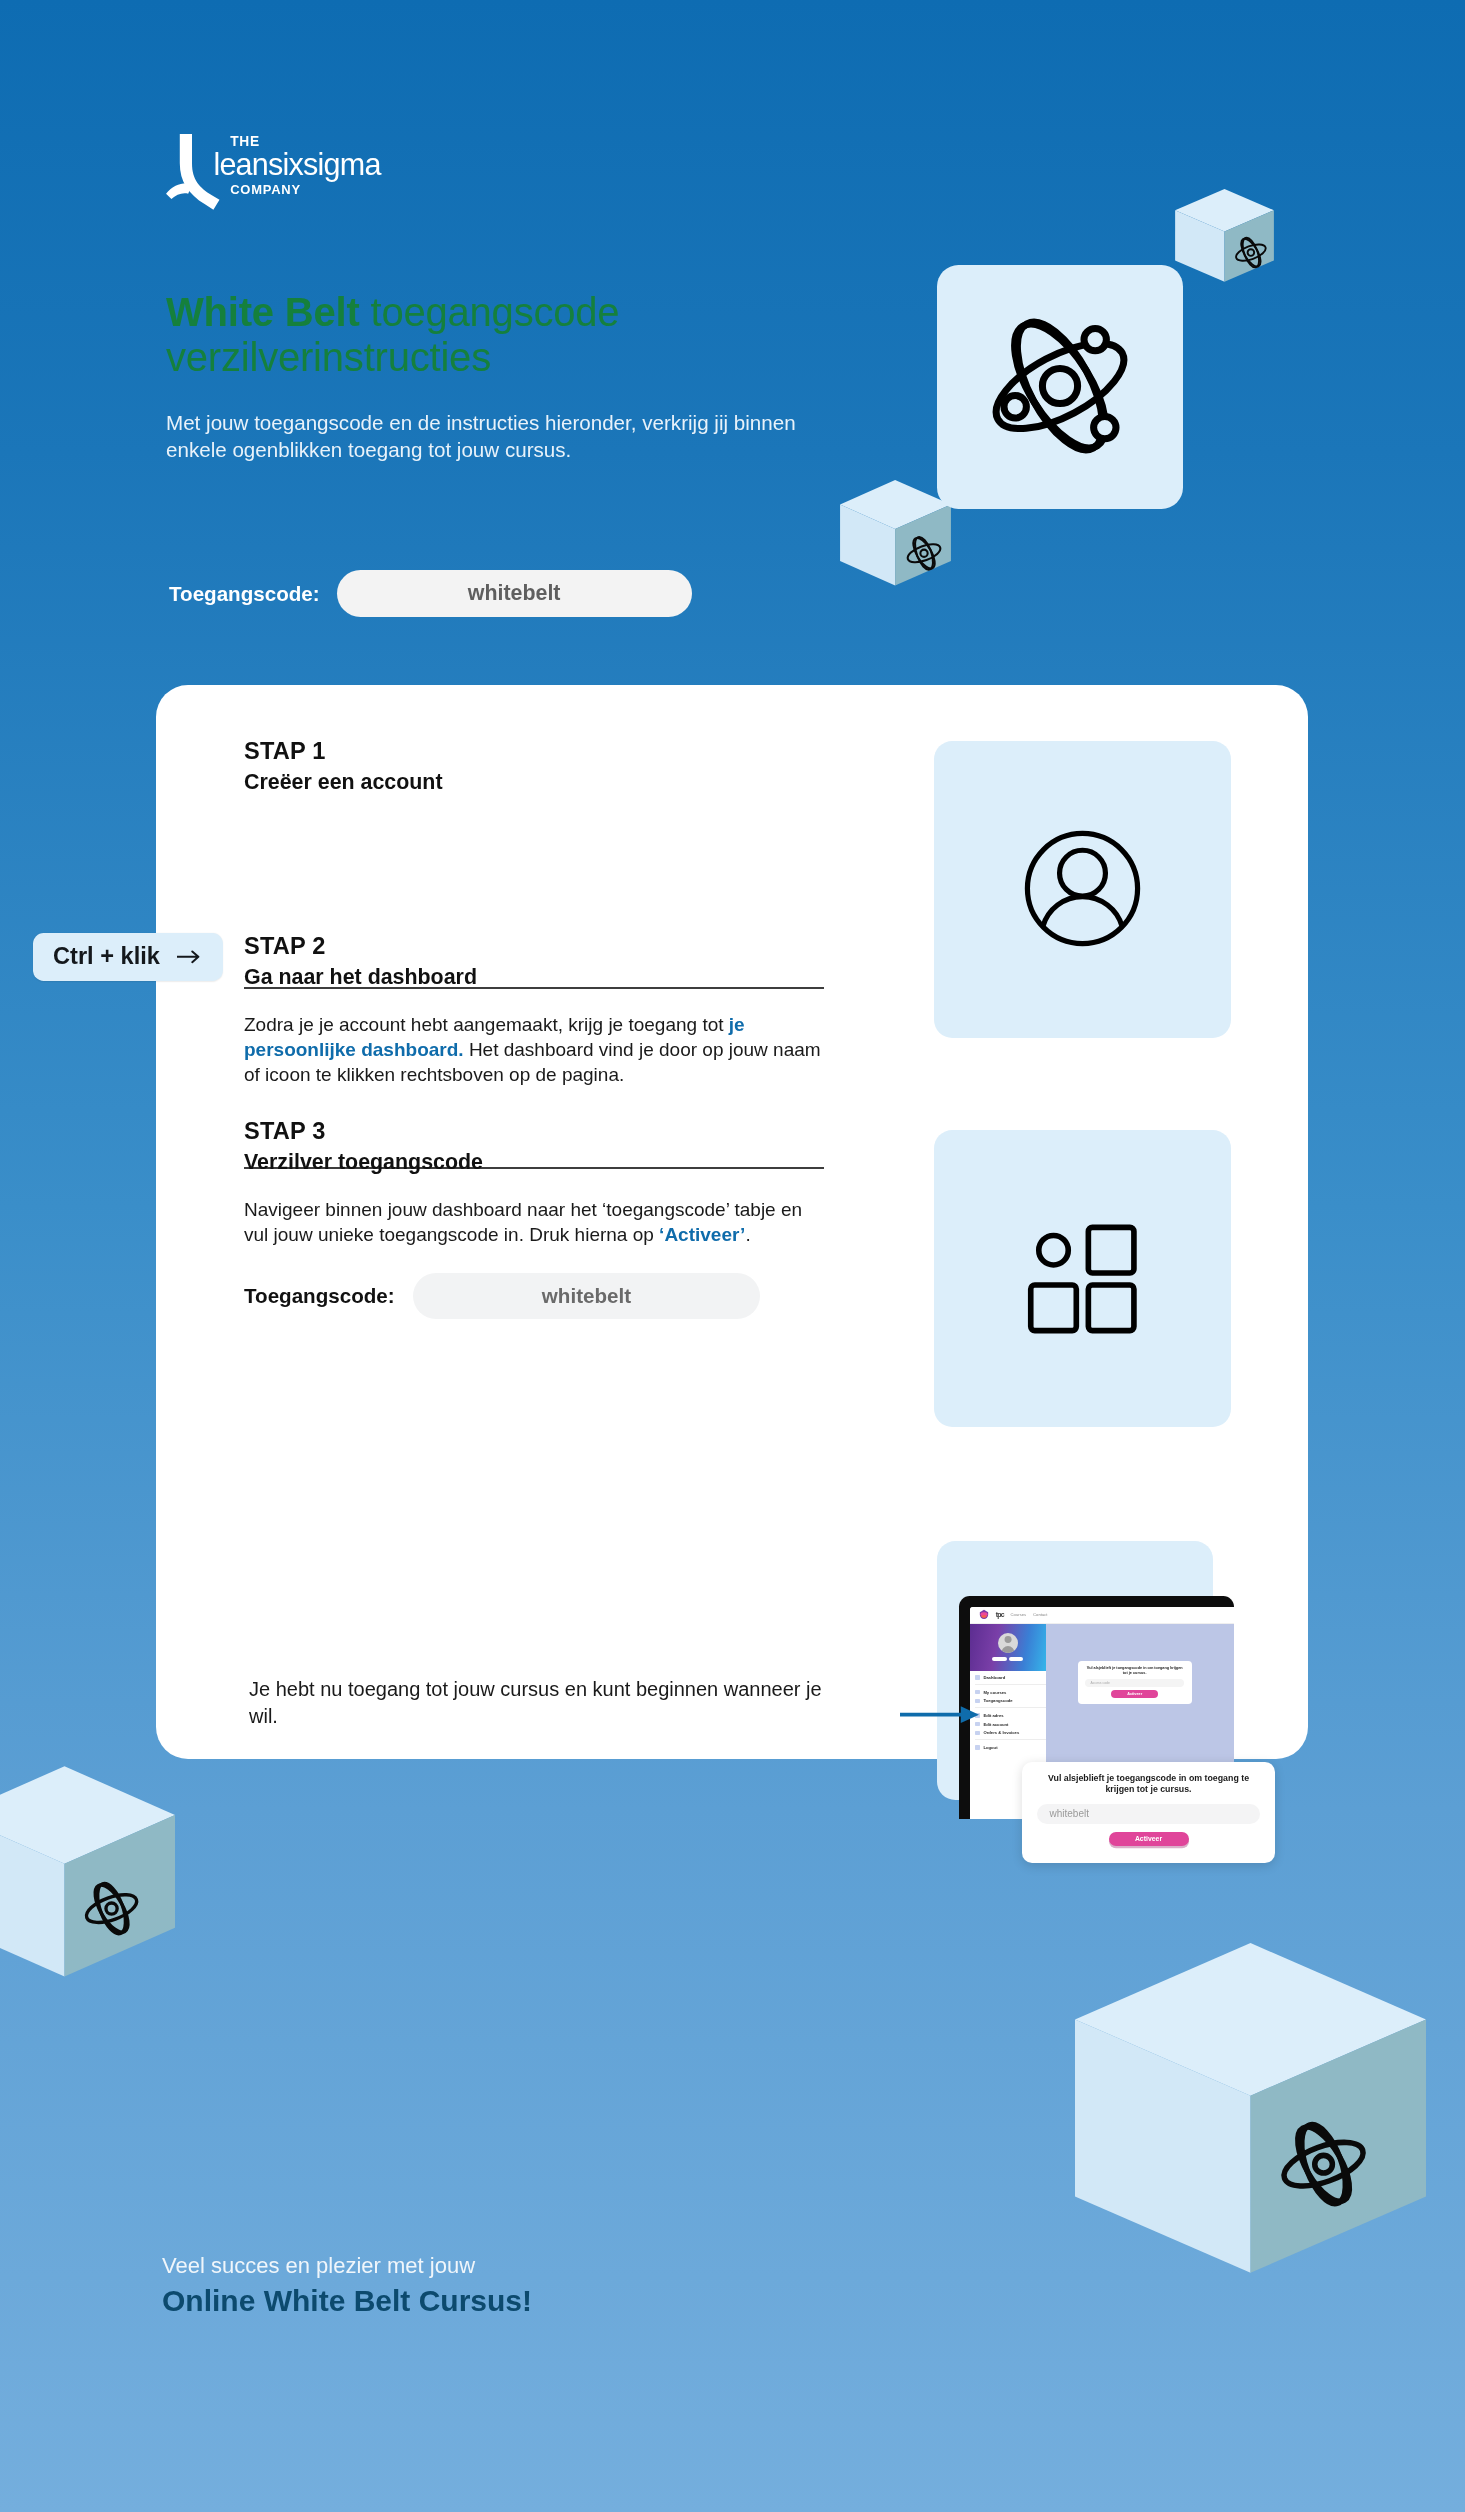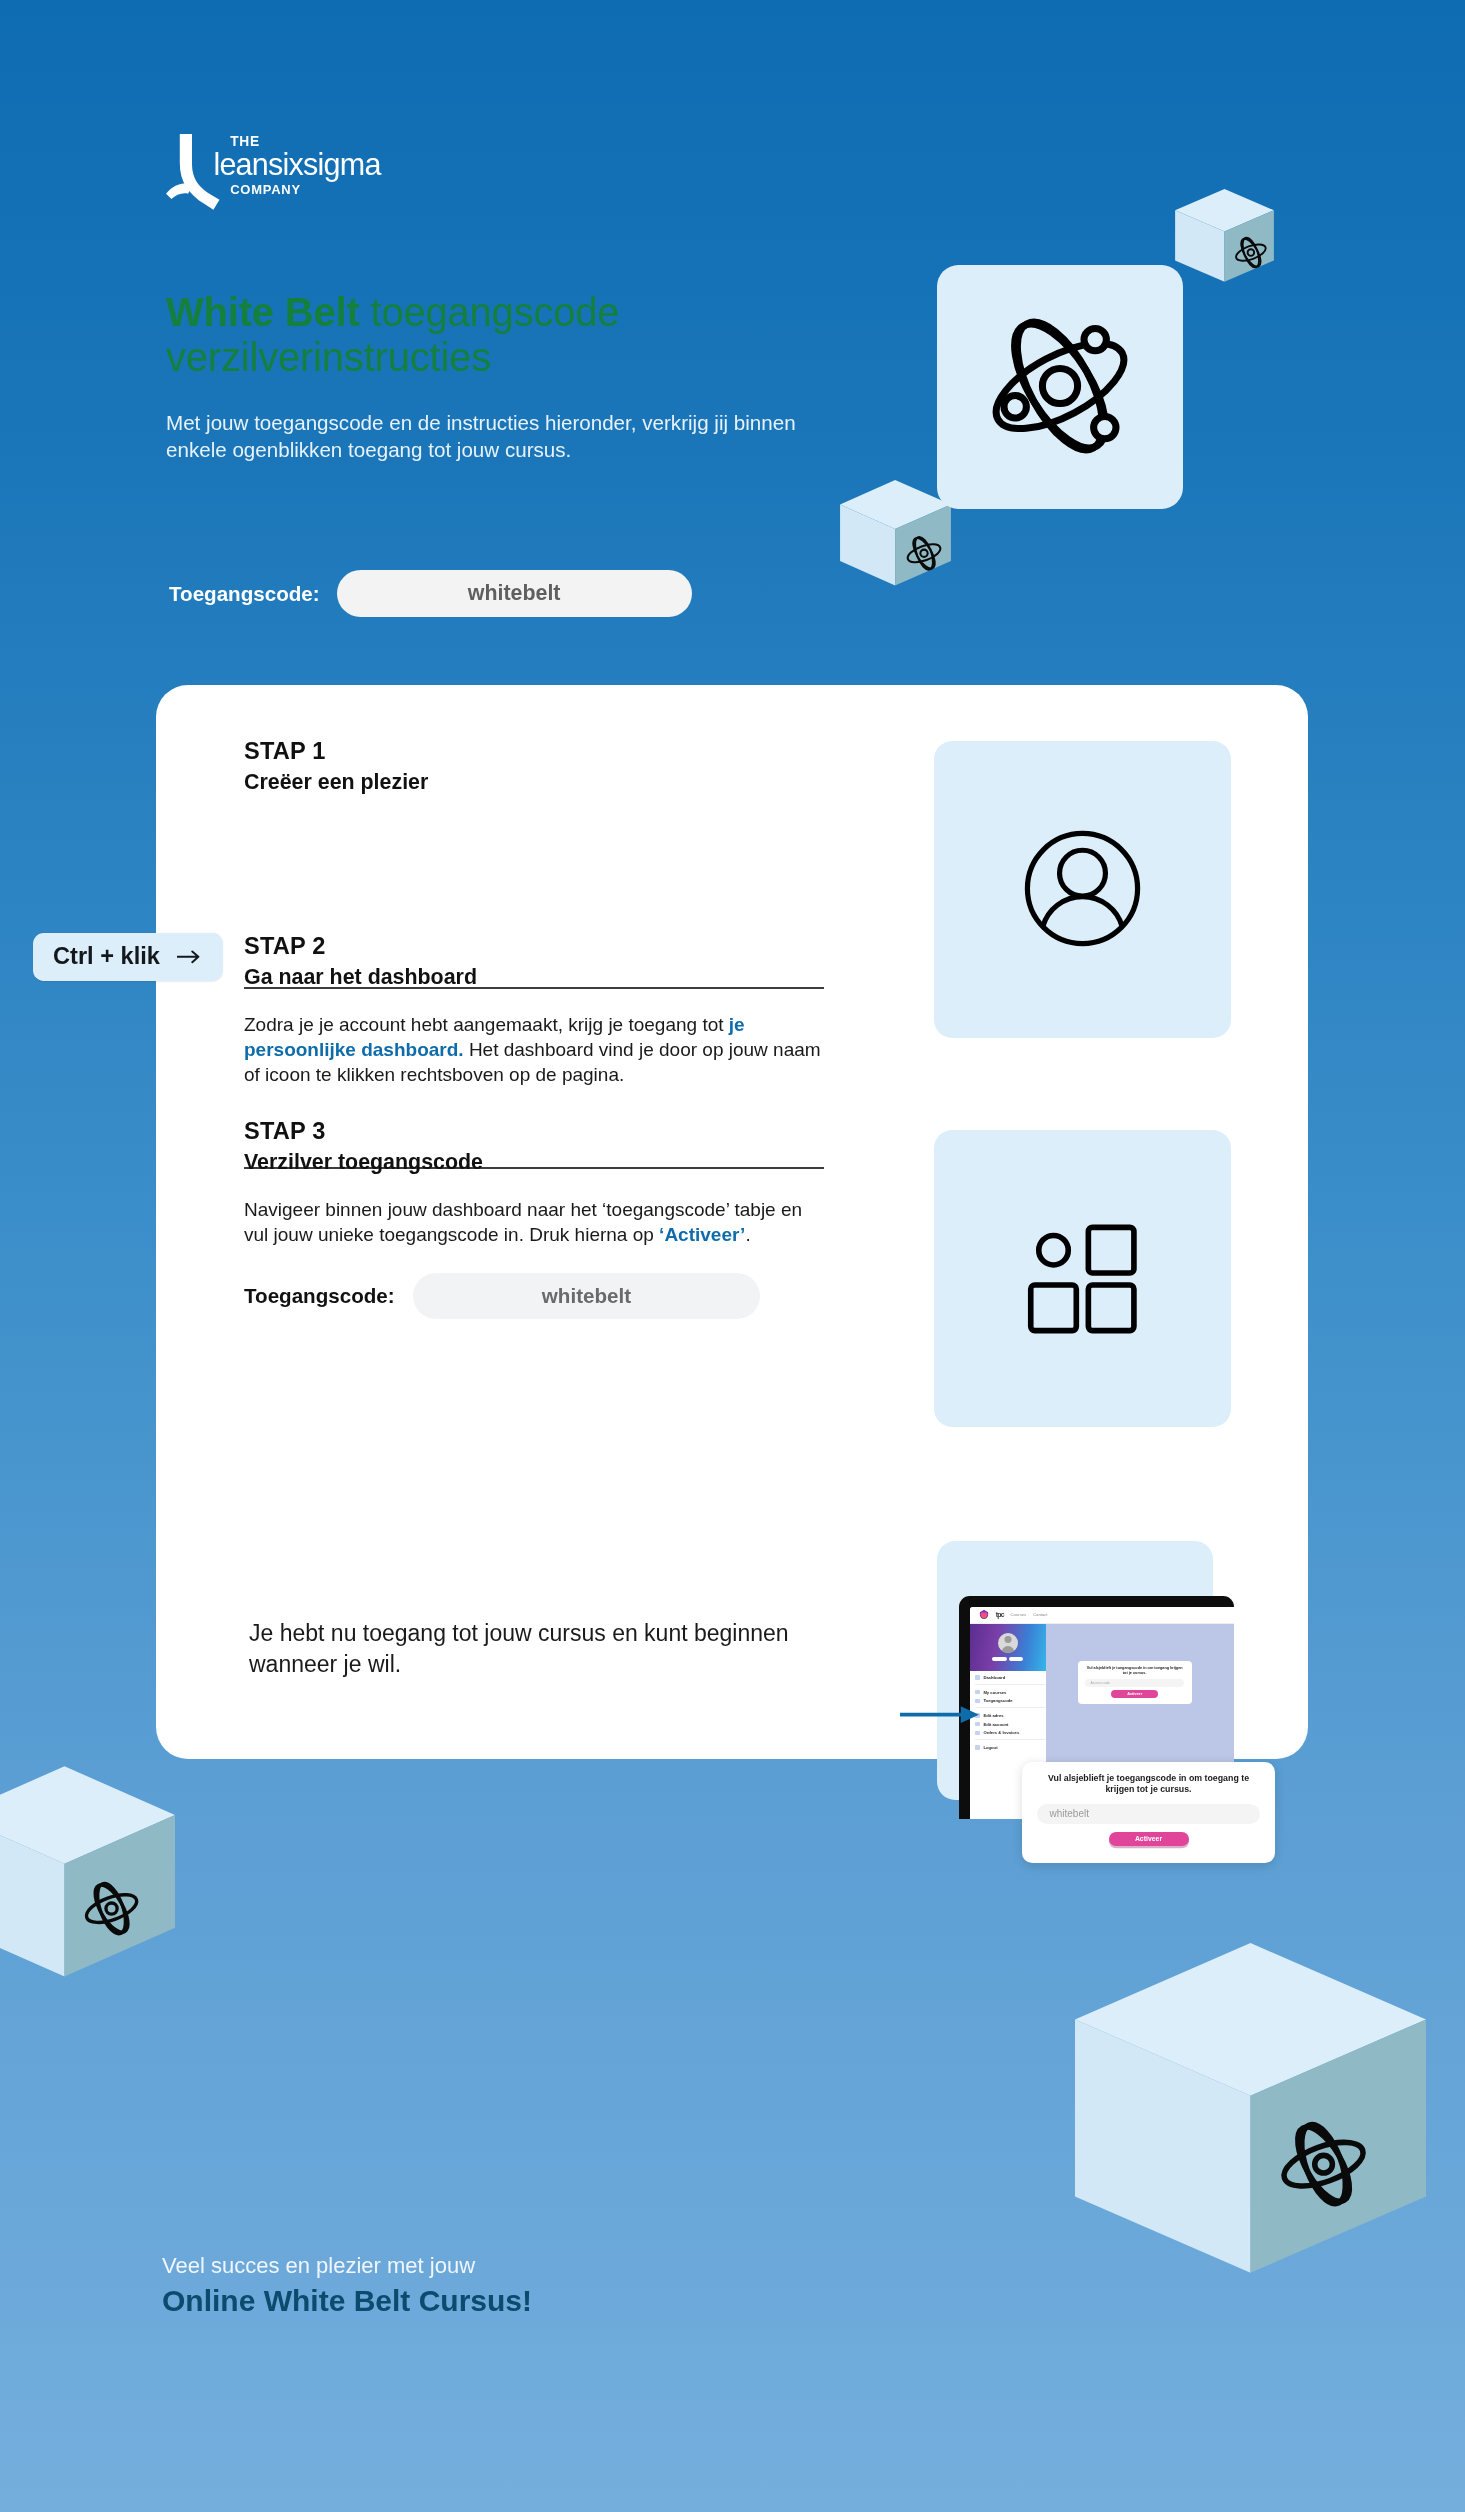--- a/index.html
+++ b/index.html
@@ -72,22 +72,22 @@
     display:flex; align-items:center; justify-content:center;
   }
 
   
   #step3-code-row { display:flex; align-items:center; gap:18.3px; margin-top:26px; }
   #step3-code-row .code-label { font-size:20.6px; font-weight:700; color:#111; }
   #step3-code-pill { width:347px; height:46px; background:#f2f3f4; }
   #step3-code-pill span { font-size:20.6px; font-weight:700; color:#6a6a6a; }
 
   #closing-text {
-    position:absolute; left:93px; top:933px; width:580px;
-    font-size:23px; line-height:1.33; color:#1a1a1a;
+    position:absolute; left:93px; top:991px; width:580px;
+    font-size:20px; line-height:1.33; color:#1a1a1a;
   }
 
   
   #ctrl-badge {
     position:absolute; left:33px; top:933px;
     background:#dceefa; border-radius:10.7px;
     padding:10px 20px 11.4px 20px;
     display:flex; align-items:flex-end; gap:17px;
     font-size:23.6px; font-weight:700; color:#14181c;
     box-shadow:0 0.8px 1.5px rgba(0,0,0,.08);
@@ -257,21 +257,21 @@
   <span class="code-label">Toegangscode:</span>
   <div class="code-pill" id="header-code-pill">
     <span>whitebelt</span>
   </div>
 </div>
 
 <div id="content-card">
 
   <div class="step" style="top:53px;">
     <div class="step-kicker">STAP 1</div>
-    <div class="step-title">Creëer een plezier</div>
+    <div class="step-title">Creëer een account</div>
   </div>
 
   <div class="divider" style="top:302px;"></div>
 
   <div class="icon-tile" style="top:56px;">
     <span>
       <svg width="153" height="153" viewBox="0 0 100 100" fill="none" stroke="#000" stroke-width="3.4">
         <circle cx="50" cy="50" r="36"></circle>
         <circle cx="50" cy="40" r="15"></circle>
         <path d="M24 75 a27 27 0 0 1 52 0"></path>

